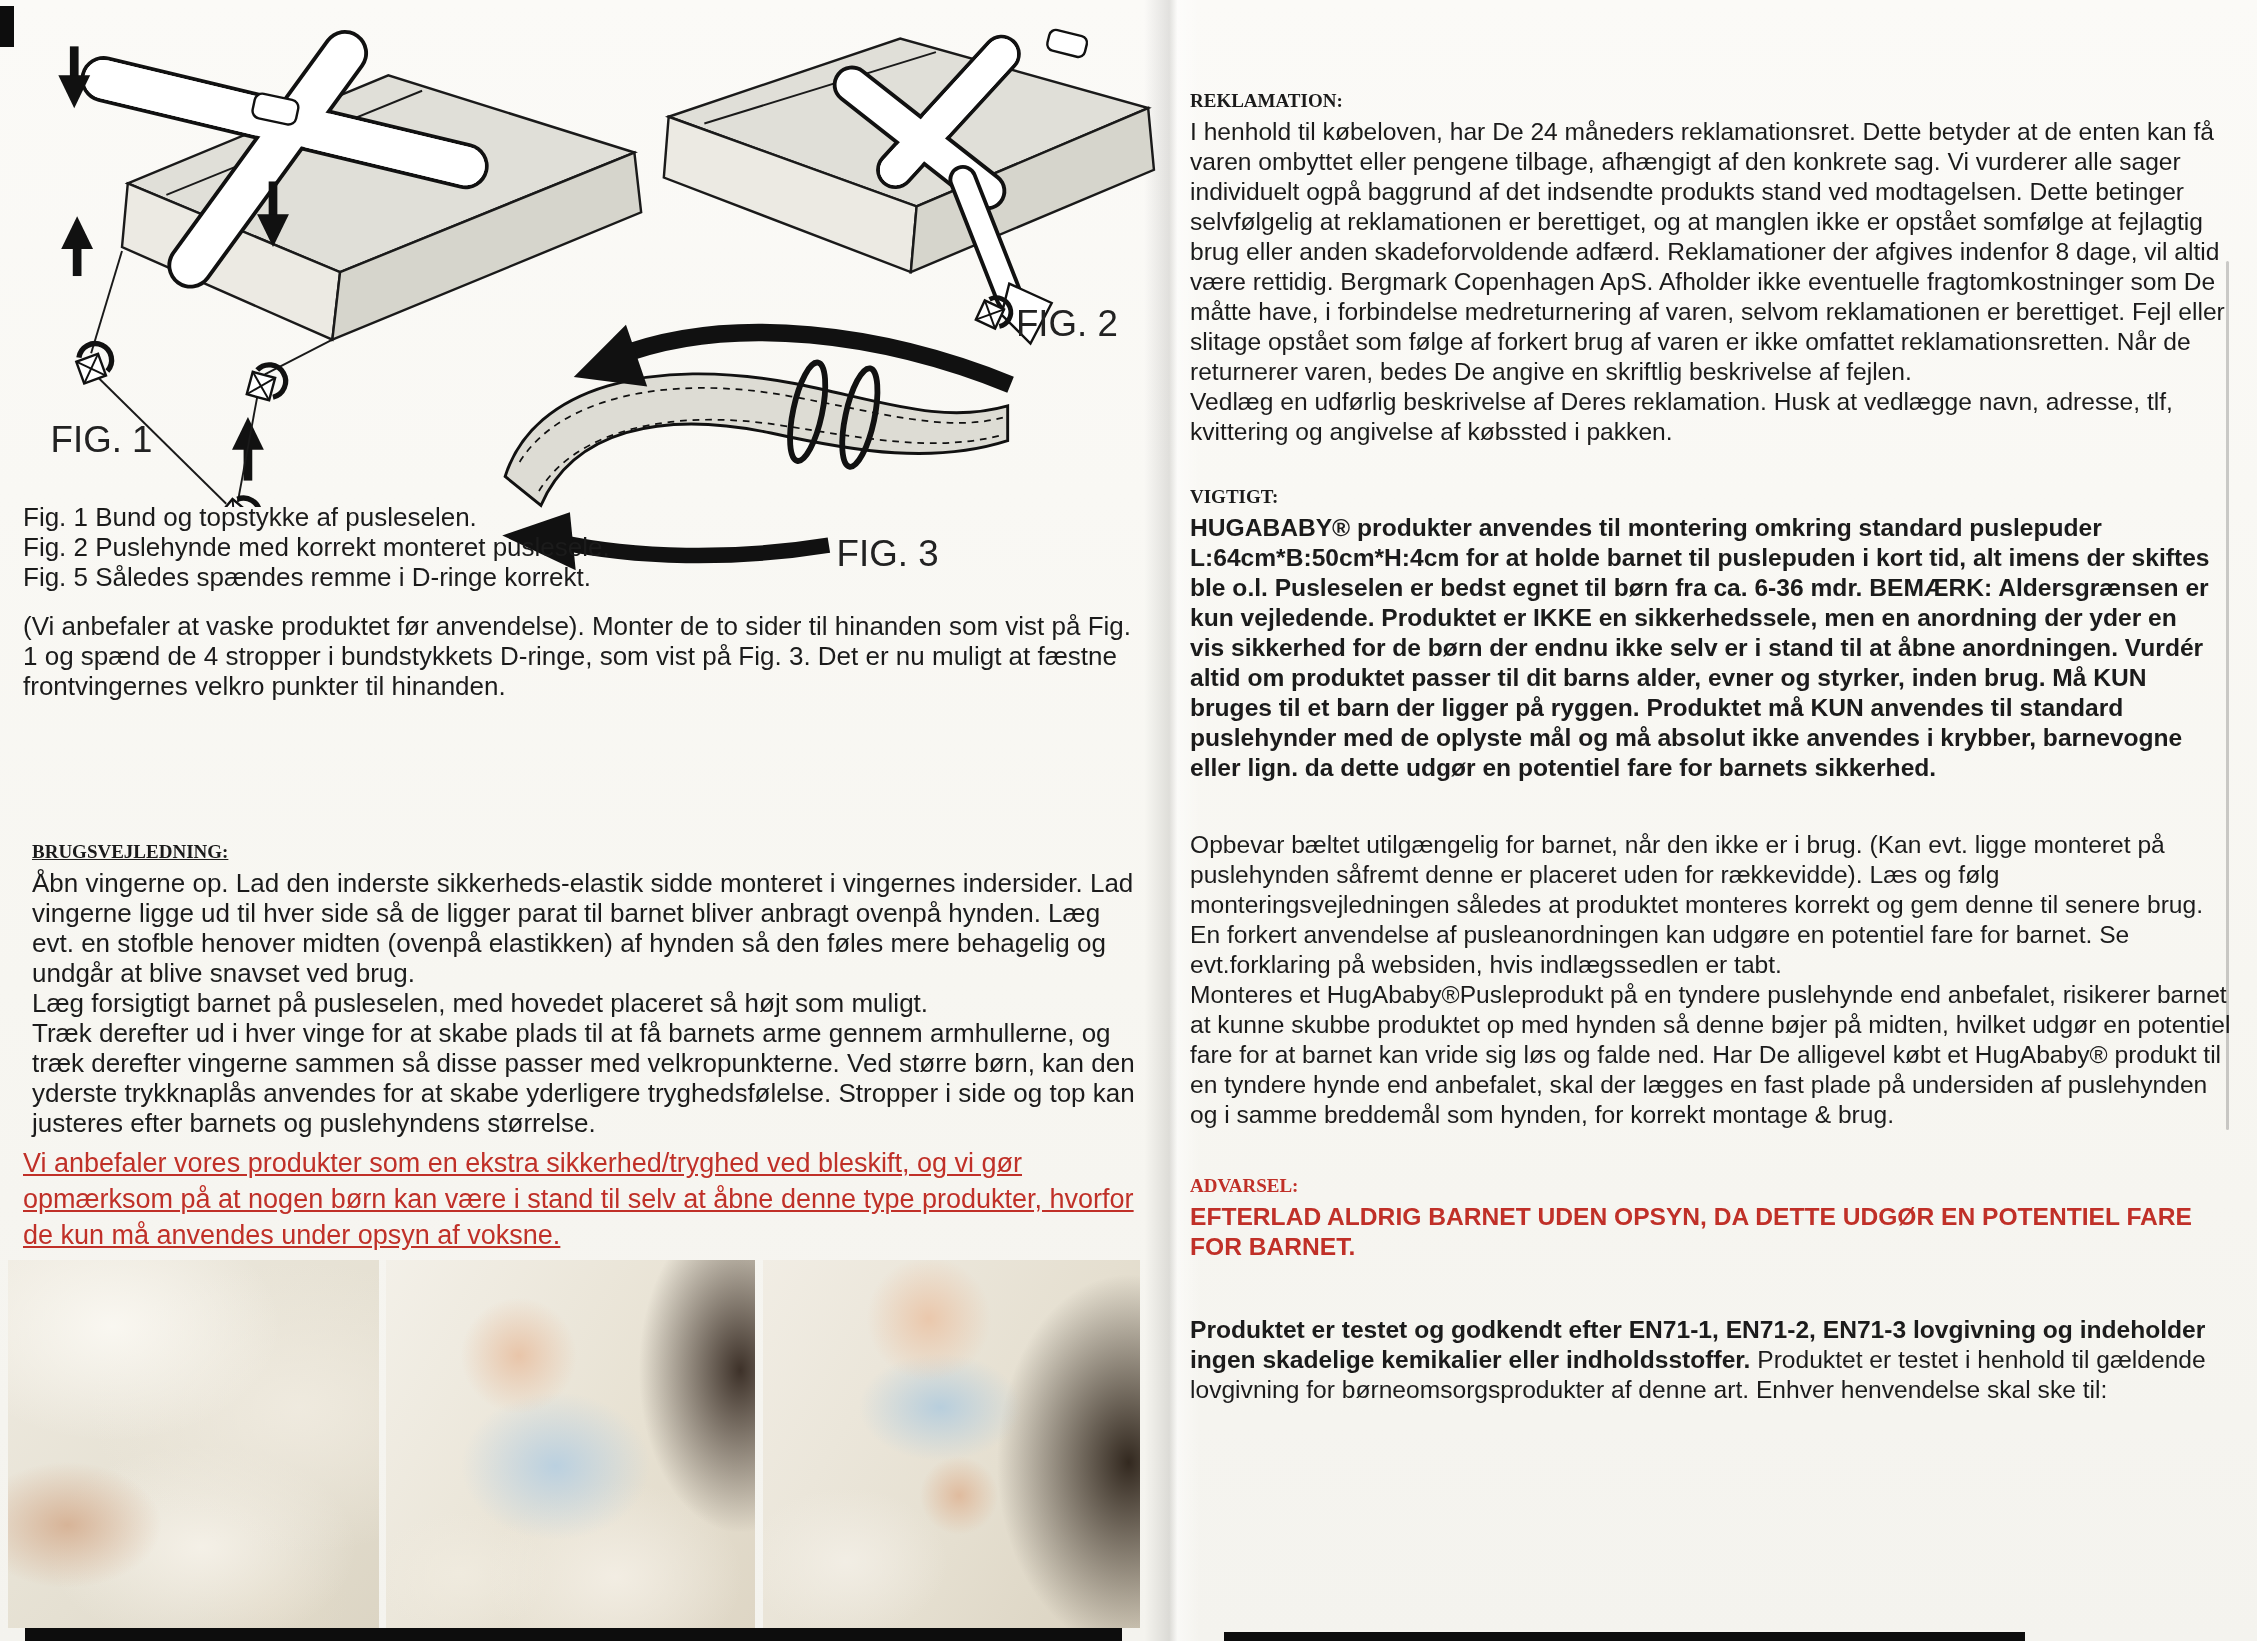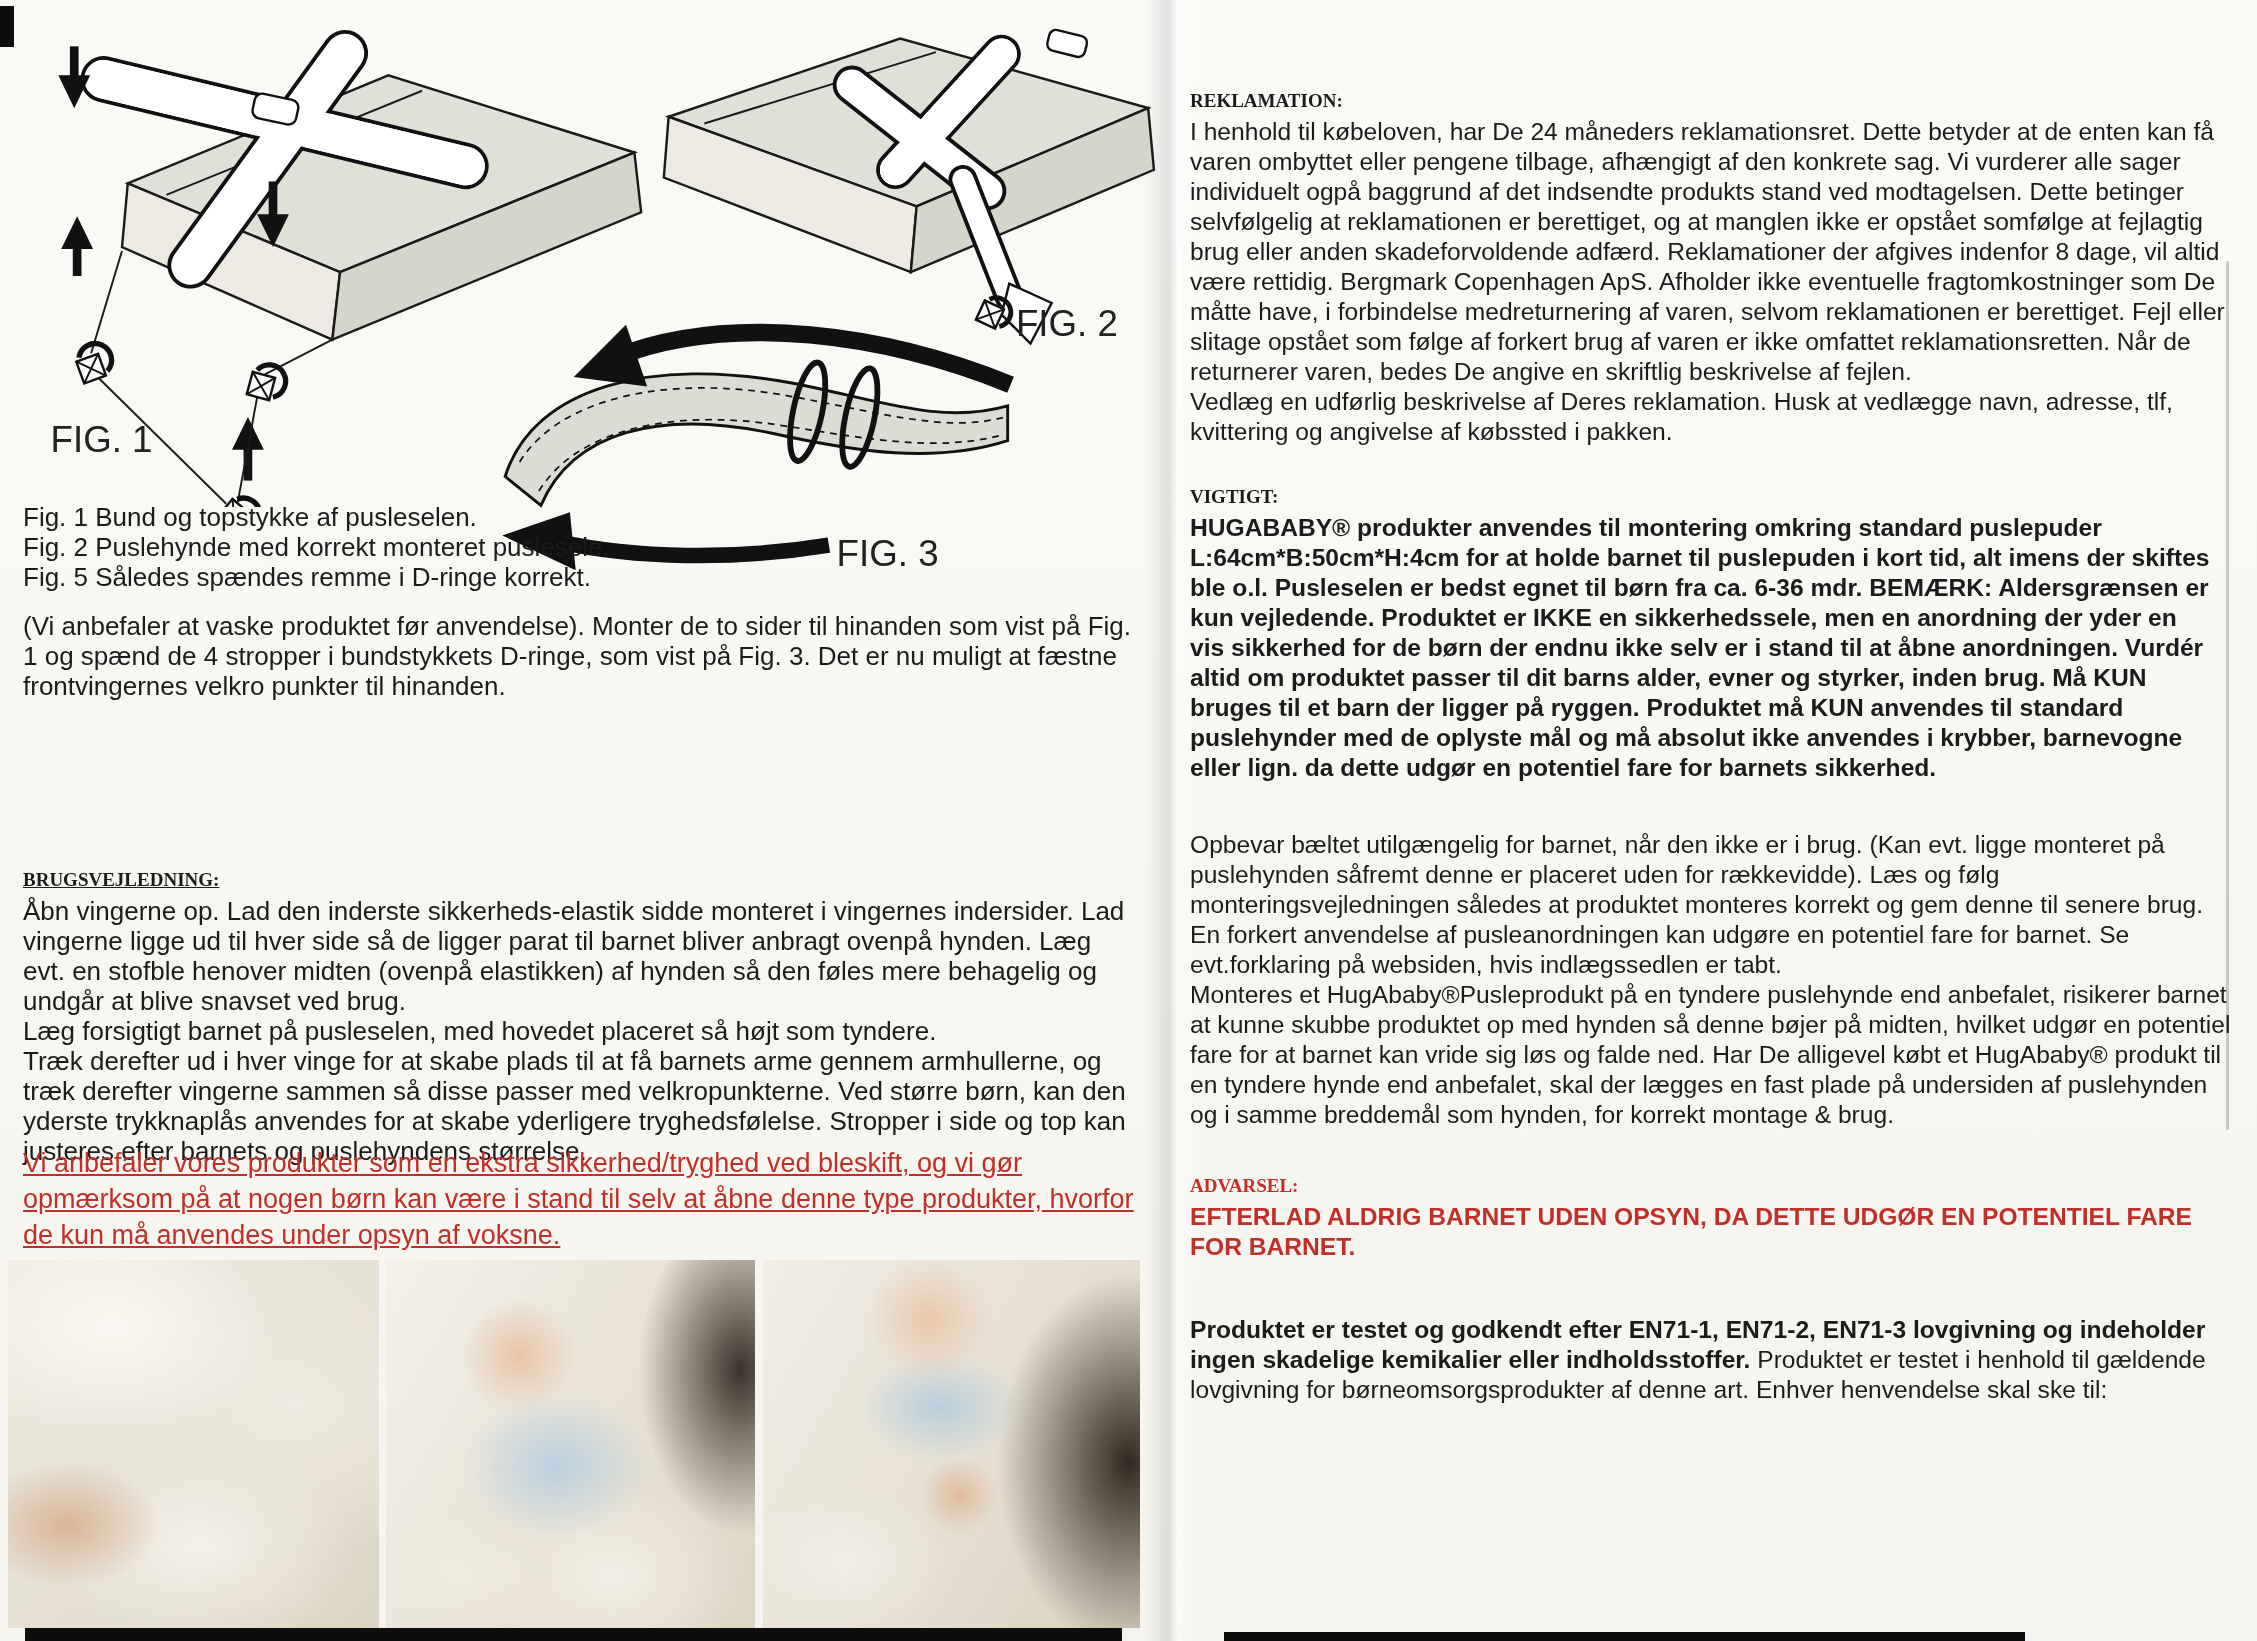--- a/index.html
+++ b/index.html
@@ -23,21 +23,21 @@
   .ltext{font-size:26px;line-height:30px;}
   .rtext{font-size:24.6px;line-height:30px;}
   .heading{font-weight:bold;font-size:19px;line-height:32px;font-family:Liberation Serif, serif;}
   .underl{text-decoration:underline;}
   .bold{font-weight:bold;}
   p{margin:0;}
   .gap20{height:19.3px;}
   .gap16{height:15.4px;}
 
   #montering-block{position:absolute;left:23px;top:502px;width:1110px;}
-  #brugs-block{position:absolute;left:23px;top:836px;width:1108px;margin-top:28px;}
+  #brugs-block{position:absolute;left:32px;top:836px;width:1108px;}
   #warning-block{position:absolute;left:23px;top:1145px;width:1115px;
     color:#c03028;font-weight:normal;font-size:27px;line-height:36px;text-decoration:underline;}
 
   #reklamation-block{position:absolute;left:1190px;top:85px;width:1048px;}
   #vigtigt-block{position:absolute;left:1190px;top:481px;width:1026px;}
   #opbevar-block{position:absolute;left:1190px;top:830px;width:1048px;}
   #advarsel-block{position:absolute;left:1190px;top:1170px;width:1004px;color:#c03028;}
   #testing-block{position:absolute;left:1190px;top:1315px;width:1026px;}
   #contact-block{position:absolute;left:1190px;top:1551px;width:1048px;}
 
@@ -200,21 +200,21 @@
     <p>Fig. 2 Puslehynde med korrekt monteret puslesele.</p>
     <p>Fig. 5 Således spændes remme i D-ringe korrekt.</p>
     <div class="gap20"></div>
     <p>(Vi anbefaler at vaske produktet før anvendelse). Monter de to sider til hinanden som vist på Fig. 1 og spænd de 4 stropper i bundstykkets D-ringe, som vist på Fig. 3. Det er nu muligt at fæstne frontvingernes velkro punkter til hinanden.</p>
     <div class="gap16"></div>
   </div>
 
   <div id="brugs-block" class="ltext">
     <p class="heading underl">BRUGSVEJLEDNING:</p>
     <p>Åbn vingerne op. Lad den inderste sikkerheds-elastik sidde monteret i vingernes indersider. Lad vingerne ligge ud til hver side så de ligger parat til barnet bliver anbragt ovenpå hynden. Læg evt. en stofble henover midten (ovenpå elastikken) af hynden så den føles mere behagelig og undgår at blive snavset ved brug.</p>
-    <p>Læg forsigtigt barnet på pusleselen, med hovedet placeret så højt som tyndere.</p>
+    <p>Læg forsigtigt barnet på pusleselen, med hovedet placeret så højt som muligt.</p>
     <p>Træk derefter ud i hver vinge for at skabe plads til at få barnets arme gennem armhullerne, og træk derefter vingerne sammen så disse passer med velkropunkterne. Ved større børn, kan den yderste trykknaplås anvendes for at skabe yderligere tryghedsfølelse. Stropper i side og top kan justeres efter barnets og puslehyndens størrelse.</p>
   </div>
 
   <div id="warning-block">
     <p>Vi anbefaler vores produkter som en ekstra sikkerhed/tryghed ved bleskift, og vi gør opmærksom på at nogen børn kan være i stand til selv at åbne denne type produkter, hvorfor de kun må anvendes under opsyn af voksne.</p>
   </div>
 
   <div id="photo1" class="photo"></div>
   <div id="photo2" class="photo"></div>
   <div id="photo3" class="photo"></div>

